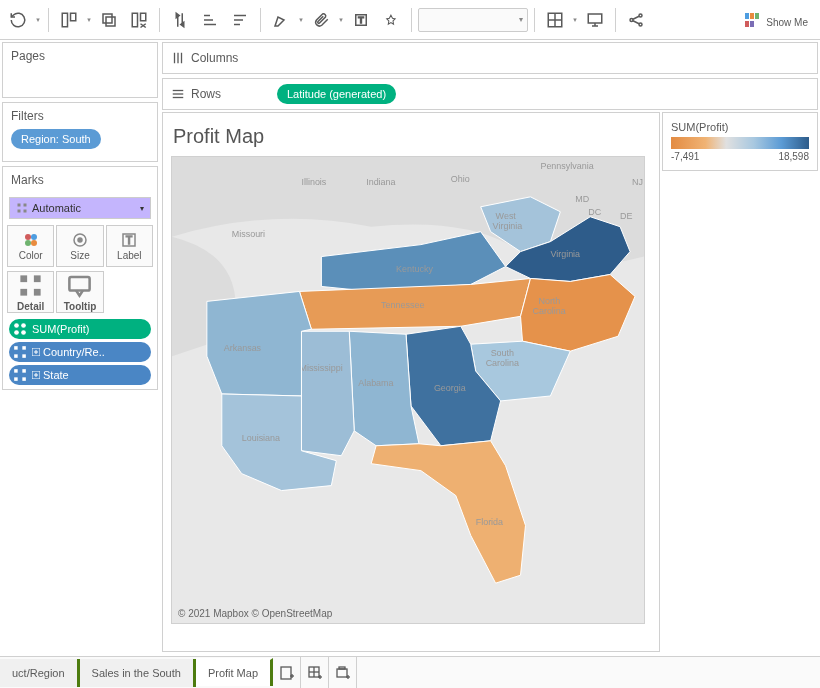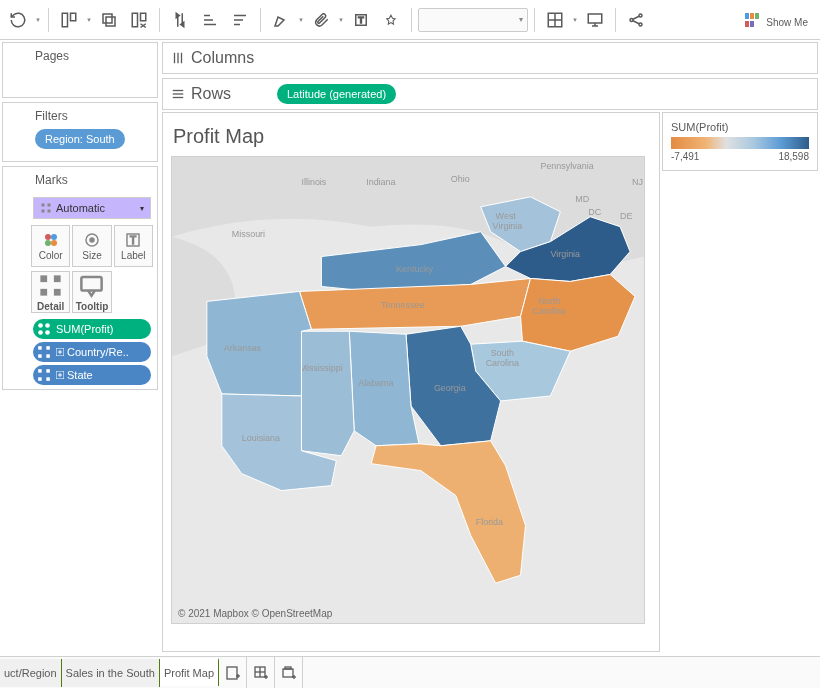--- a/index.html
+++ b/index.html
@@ -11,25 +11,25 @@
 .tb-sep { width: 1px; height: 24px; background: #d0d0d0; margin: 0 4px; }
 .tb-drop { width: 8px; display: flex; align-items: center; justify-content: center; font-size: 7px; color: #888; cursor: pointer; }
 .tb-select { width: 110px; height: 24px; border: 1px solid #ccc; background: #fafafa; border-radius: 2px; display: flex; align-items: center; padding: 0 4px; justify-content: space-between; font-size: 11px; color: #888; cursor: pointer; }
 .showme-btn { display: flex; align-items: flex-end; gap: 6px; padding: 4px 8px; cursor: pointer; font-size: 10px; color: #5a5a5a; }
 .showme-icon { width: 16px; height: 16px; }
 
 .main { display: flex; height: 614px; }
 .left-panel { width: 160px; display: flex; flex-direction: column; }
 .right-panel { flex: 1; display: flex; flex-direction: column; }
 
-.pane { border: 1px solid #d0d0d0; margin: 2px; background: #fff; padding-left: 24px; }
+.pane { border: 1px solid #d0d0d0; margin: 2px; background: #fff; }
 .pane-header { padding: 6px 8px; font-size: 12px; color: #5a5a5a; }
 
 .shelf-row { display: flex; align-items: center; height: 32px; border: 1px solid #d0d0d0; margin: 2px; }
-.shelf-label { width: 110px; display: flex; align-items: center; gap: 6px; padding: 0 8px; font-size: 16px; color: #5a5a5a; }
+.shelf-label { width: 110px; display: flex; align-items: center; gap: 6px; padding: 0 8px; font-size: 12px; color: #5a5a5a; }
 .shelf-label svg { width: 14px; height: 14px; }
 .shelf-pills { flex: 1; display: flex; align-items: center; padding: 0 4px; gap: 4px; }
 
 .pill { display: inline-flex; align-items: center; height: 20px; border-radius: 10px; padding: 0 10px; font-size: 11px; color: #fff; gap: 4px; }
 .pill-green { background: #00b180; }
 .pill-blue { background: #5b9bd5; }
 .pill-darkblue { background: #4a86c5; }
 
 .filters-pane { min-height: 60px; }
 .filters-pane .pill { margin: 0 8px; }
@@ -54,21 +54,21 @@
 .map-svg { width: 100%; height: 100%; }
 .map-credit { position: absolute; bottom: 4px; left: 6px; font-size: 10px; color: #666; }
 .statelabel { font-size: 9px; fill: #999; pointer-events: none; }
 
 .legend-pane { width: 156px; border: 1px solid #d0d0d0; padding: 8px; height: fit-content; font-size: 11px; color: #5a5a5a; }
 .legend-title { margin-bottom: 4px; }
 .legend-bar { width: 100%; height: 12px; background: linear-gradient(to right, #e38b42 0%, #f0b374 25%, #e0e0e0 40%, #a8c8e0 60%, #5b9bd5 80%, #2e5c8a 100%); margin-bottom: 2px; }
 .legend-labels { display: flex; justify-content: space-between; font-size: 10px; }
 
 .tabs { position: absolute; bottom: 0; left: 0; right: 0; height: 32px; border-top: 1px solid #d0d0d0; display: flex; align-items: center; background: #fafafa; }
-.tab { padding: 0 4px; height: 28px; display: flex; align-items: center; font-size: 11px; color: #5a5a5a; border-right: 1px solid #4d7c0f; cursor: pointer; background: #f0f0f0; }
+.tab { padding: 0 12px; height: 28px; display: flex; align-items: center; font-size: 11px; color: #5a5a5a; border-right: 3px solid #4d7c0f; cursor: pointer; background: #f0f0f0; }
 .tab.active { background: #fff; border-top: 2px solid #fff; margin-top: -1px; }
 .tab-btn { width: 28px; height: 32px; display: flex; align-items: center; justify-content: center; cursor: pointer; color: #5a5a5a; border-right: 1px solid #d0d0d0; }
 </style>
 </head>
 <body>
 
 <div class="toolbar">
   <div class="tb-btn">
       <svg viewBox="0 0 24 24" fill="none" stroke="currentColor" stroke-width="2">
         <path d="M3 12a9 9 0 1 0 3-6.7L3 8"></path>

